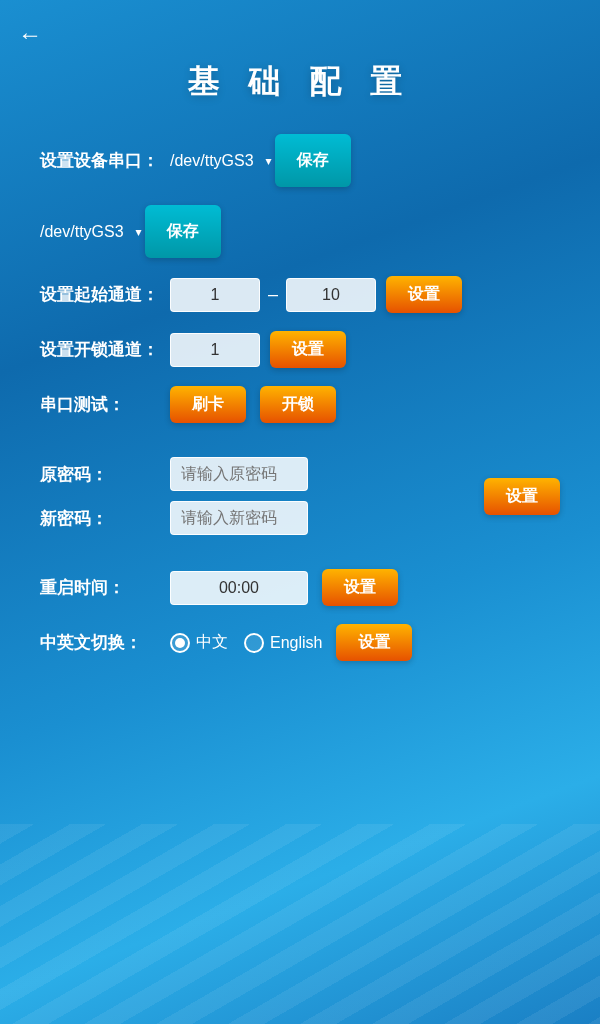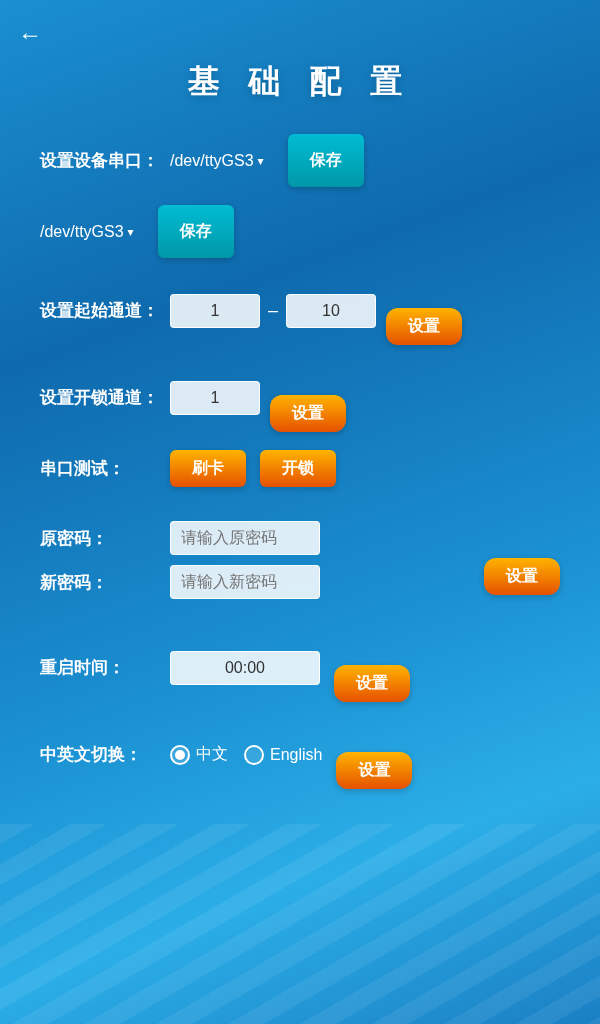--- a/index.html
+++ b/index.html
@@ -68,24 +68,24 @@
       color: white;
       font-size: 17px;
       font-weight: bold;
       white-space: nowrap;
       min-width: 130px;
     }
 
     .value-text {
       color: white;
       font-size: 16px;
-      margin-right: 24px;
-      display: flex;
-      align-items: center;
-      gap: 4px;
+      margin-right: 3px;
+      display: flex;
+      align-items: center;
+      gap: 12px;
     }
 
     .dropdown-arrow {
       color: white;
       font-size: 12px;
     }
 
     .btn-save {
       background: linear-gradient(180deg, #00bcd4 0%, #0097a7 100%);
       border: none;
@@ -98,24 +98,23 @@
       box-shadow: 0 2px 6px rgba(0,0,0,0.2);
     }
 
     .btn-set {
       background: linear-gradient(180deg, #ffb300 0%, #e65100 100%);
       border: none;
       color: white;
       font-size: 16px;
       font-weight: bold;
       padding: 8px 22px;
-      border-radius: 12px;
+      border-radius: 6px;
       cursor: pointer;
       box-shadow: 0 2px 6px rgba(0,0,0,0.2);
-      margin-top: 32px;
     }
 
     .btn-action {
       background: linear-gradient(180deg, #ffb300 0%, #e65100 100%);
       border: none;
       color: white;
       font-size: 16px;
       font-weight: bold;
       padding: 8px 22px;
       border-radius: 6px;
@@ -129,21 +128,21 @@
       border: 1.5px solid rgba(255,255,255,0.9);
       border-radius: 4px;
       font-size: 16px;
       padding: 7px 10px;
       text-align: center;
       color: #333;
       width: 90px;
     }
 
     .input-box.wide {
-      width: 150px;
+      width: 138px;
       text-align: center;
     }
 
     .input-box.placeholder-style {
       color: #aaa;
       text-align: left;
     }
 
     .dash {
       color: white;

